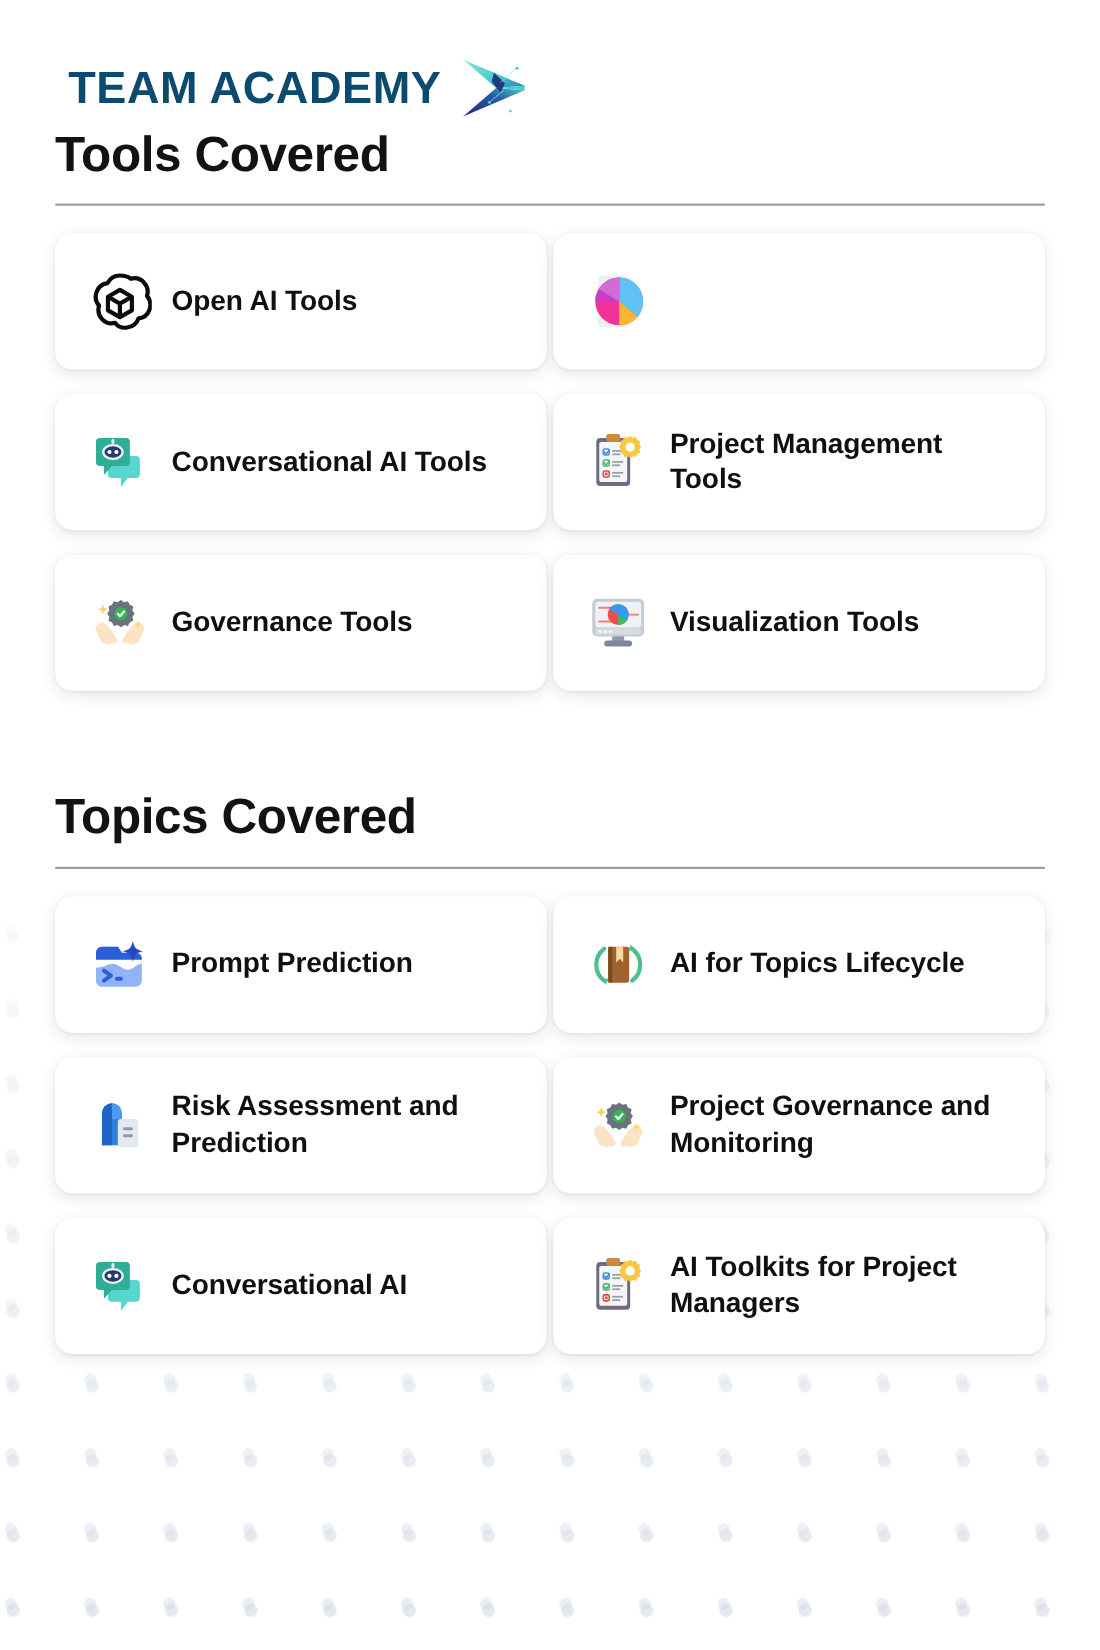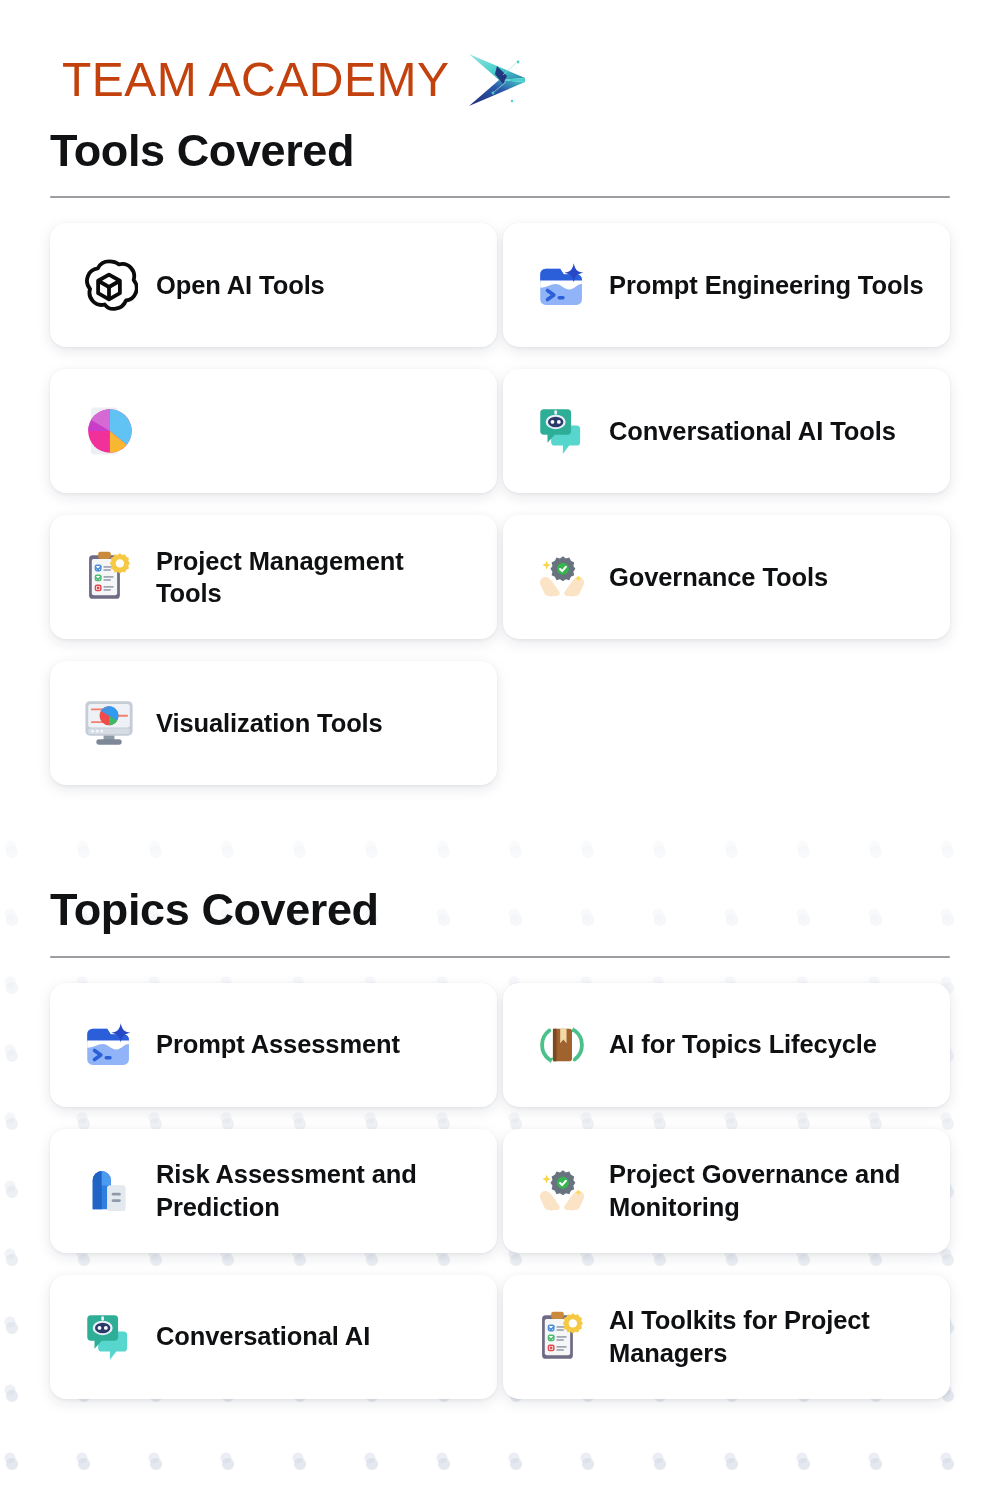--- a/index.html
+++ b/index.html
@@ -43,31 +43,31 @@
 
   
   .logo-row {
     display: flex;
     align-items: center;
     gap: 14px;
     padding: 44px 0 0 62px;
     height: 116px;
   }
   .logo-text {
-    font-size: 48px;
-    font-weight: 400;
+    font-size: 41px;
+    font-weight: 700;
     letter-spacing: 0.5px;
-    color: #c2410c;
+    color: #0c4a6e;
     line-height: 1;
     white-space: nowrap;
   }
   .logo-mark { width: 72px; height: 72px; display: block; flex: 0 0 auto; }
 
   
-  .section { padding: 0 50px; margin-top: 11px; }
+  .section { padding: 0 50px; }
   .section-title {
     font-size: 45px;
     font-weight: 700;
     color: #111214;
     letter-spacing: -0.4px;
     line-height: 1.05;
   }
   .rule {
     height: 2px;
     background: #9b9da1;
@@ -161,33 +161,20 @@
             <svg viewBox="0 0 64 64" aria-hidden="true">
               <path d="M32 6c-5.4 0-10.1 3.1-12.4 7.7-4.9.6-9 3.8-10.8 8.3-2 4.9-1 10.4 2.3 14.3-1.4 4.7-.3 9.8 3 13.4 3.4 3.7 8.5 5.1 13.2 3.8C29.7 57 34.4 59 39.4 58.2c5.2-.8 9.5-4.3 11.3-9.1 4.9-.6 9-3.8 10.8-8.3 2-4.9 1-10.4-2.3-14.3 1.4-4.7.3-9.8-3-13.4C52.8 9.4 47.7 8 43 9.3 40.4 7.2 36.8 6 32 6z" fill="none" stroke="#0b0b0c" stroke-width="4.2" stroke-linejoin="round"></path>
               <path d="M32 20.5 L44 27.3 L44 41 L32 47.8 L20 41 L20 27.3 Z" fill="none" stroke="#0b0b0c" stroke-width="4.2" stroke-linejoin="round"></path>
               <path d="M20 27.3 L32 34.2 L44 27.3" fill="none" stroke="#0b0b0c" stroke-width="4.2" stroke-linejoin="round"></path>
               <path d="M32 34.2 L32 47.8" fill="none" stroke="#0b0b0c" stroke-width="4.2" stroke-linejoin="round"></path>
             </svg>
           </span>
           <span class="card-label">Open AI Tools</span>
         </div>
 
-        <div class="card">
-          <span class="card-icon">
-            <svg viewBox="0 0 64 64" aria-hidden="true">
-              <path d="M8 20a6 6 0 0 1 6-6h16l4 6h14a6 6 0 0 1 6 6v22a6 6 0 0 1-6 6H14a6 6 0 0 1-6-6z" fill="#90b4f7"></path>
-              <path d="M8 20a6 6 0 0 1 6-6h16l4 6h14a6 6 0 0 1 6 6v3H8z" fill="#2b5fd9"></path>
-              <path d="M8 27h46v4c-6 0-8 6-14 6s-9-6-15-6-9 4-17 4z" fill="#ffffff"></path>
-              <path d="M16 38 l7 5 -7 5" fill="none" stroke="#2b5fd9" stroke-width="4" stroke-linecap="round" stroke-linejoin="round"></path>
-              <rect x="27" y="44" width="8" height="4" rx="2" fill="#2b5fd9"></rect>
-              <path d="M45 8 c1.6 7.4 3.2 9 10.6 10.6 -7.4 1.6 -9 3.2 -10.6 10.6 -1.6 -7.4 -3.2 -9 -10.6 -10.6 7.4 -1.6 9 -3.2 10.6 -10.6z" fill="#2748c6"></path>
-            </svg>
-          </span>
-          <span class="card-label">Prompt Engineering Tools</span>
-        </div>
 
         <div class="card">
           <span class="card-icon">
             <svg viewBox="0 0 64 64" aria-hidden="true">
               <rect x="12" y="6" width="30" height="52" rx="4" fill="#eceff4"></rect>
               <path d="M33 8 a24 24 0 0 1 0 48 a24 24 0 0 1 0 -48z" fill="#f2309a"></path>
               <path d="M33 32 L33 8 a24 24 0 0 1 18.5 39.3 z" fill="#60c3f4"></path>
               <path d="M33 32 L51.5 47.3 A24 24 0 0 1 33 56 z" fill="#f7b733"></path>
               <path d="M33 8 a24 24 0 0 0 -24 24 h24z" fill="#c23fd0" opacity="0.85"></path>
               <path d="M33 8 a24 24 0 0 0 -20.6 11.8 L33 32z" fill="#d976d8" opacity="0.8"></path>
@@ -295,21 +282,21 @@
           <span class="card-icon">
             <svg viewBox="0 0 64 64" aria-hidden="true">
               <path d="M8 20a6 6 0 0 1 6-6h16l4 6h14a6 6 0 0 1 6 6v22a6 6 0 0 1-6 6H14a6 6 0 0 1-6-6z" fill="#90b4f7"></path>
               <path d="M8 20a6 6 0 0 1 6-6h16l4 6h14a6 6 0 0 1 6 6v3H8z" fill="#2b5fd9"></path>
               <path d="M8 27h46v4c-6 0-8 6-14 6s-9-6-15-6-9 4-17 4z" fill="#ffffff"></path>
               <path d="M16 38 l7 5 -7 5" fill="none" stroke="#2b5fd9" stroke-width="4" stroke-linecap="round" stroke-linejoin="round"></path>
               <rect x="27" y="44" width="8" height="4" rx="2" fill="#2b5fd9"></rect>
               <path d="M45 8 c1.6 7.4 3.2 9 10.6 10.6 -7.4 1.6 -9 3.2 -10.6 10.6 -1.6 -7.4 -3.2 -9 -10.6 -10.6 7.4 -1.6 9 -3.2 10.6 -10.6z" fill="#2748c6"></path>
             </svg>
           </span>
-          <span class="card-label">Prompt Assessment</span>
+          <span class="card-label">Prompt Prediction</span>
         </div>
 
         <div class="card">
           <span class="card-icon">
             <svg viewBox="0 0 64 64" aria-hidden="true">
               <path d="M46 16 A20 20 0 0 1 46 48" fill="none" stroke="#4cc08a" stroke-width="4.2" stroke-linecap="round"></path>
               <path d="M18 48 A20 20 0 0 1 18 16" fill="none" stroke="#4cc08a" stroke-width="4.2" stroke-linecap="round"></path>
               <path d="M45 12 l2 5.5 -6 .6z" fill="#4cc08a"></path>
               <path d="M19 52 l-2 -5.5 6 -.6z" fill="#4cc08a"></path>
               <rect x="22" y="14" width="21" height="36" rx="2.5" fill="#a0622f"></rect>

